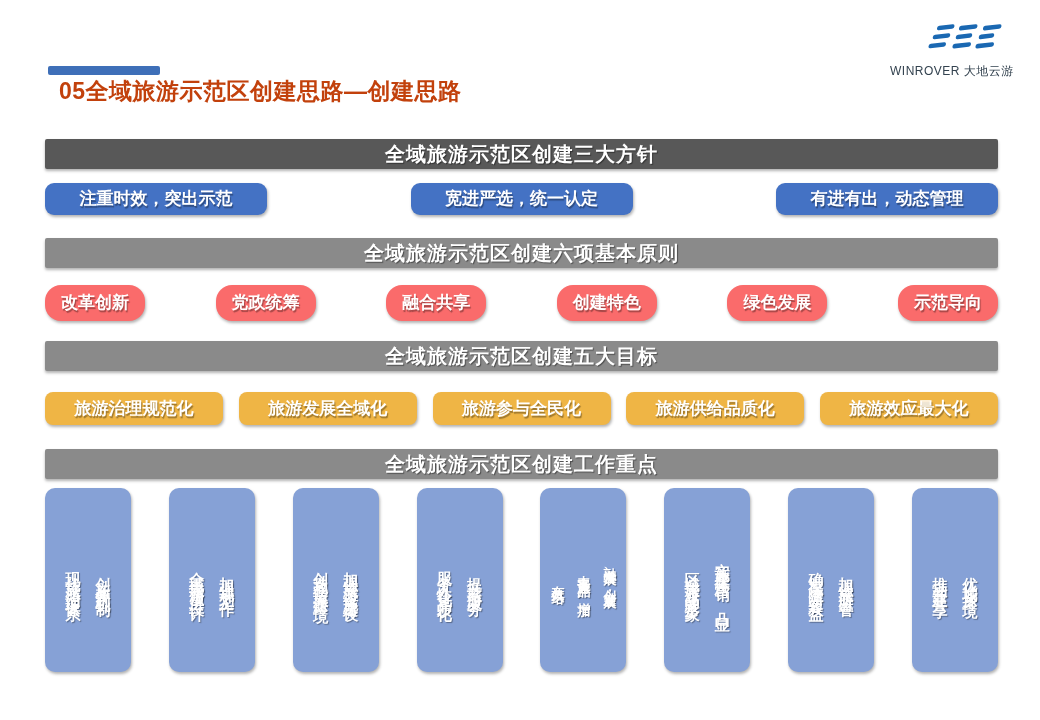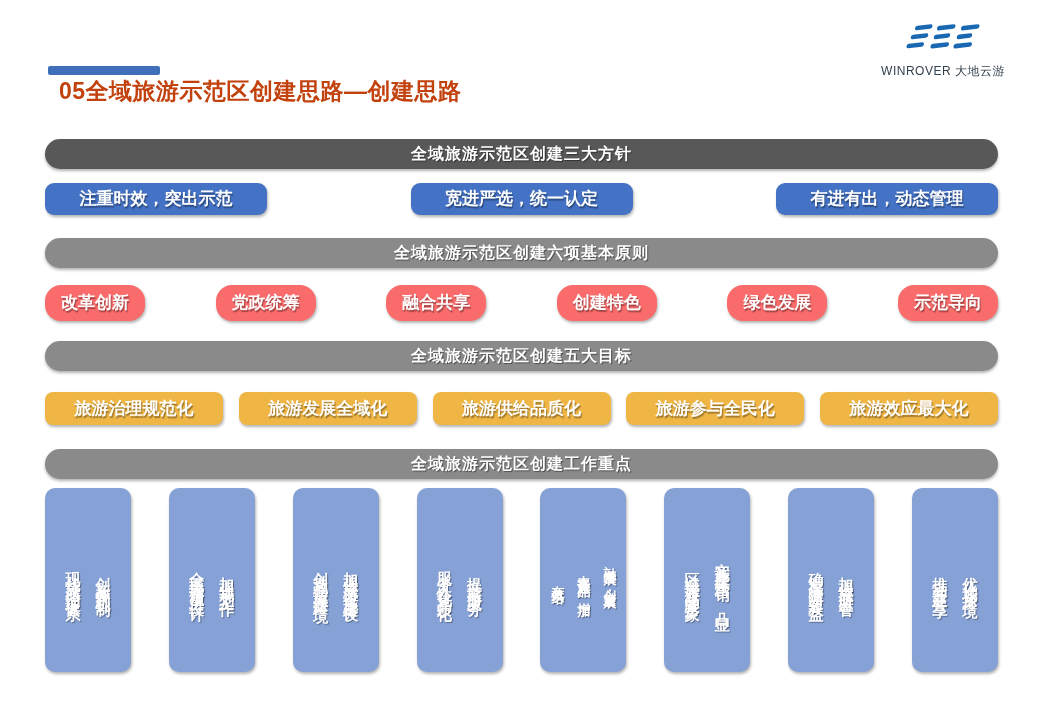--- a/index.html
+++ b/index.html
@@ -10,27 +10,27 @@
   }
   .accent-bar {
     position:absolute; left:48px; top:66px; width:112px; height:9px;
     background:var(--accent,#3E6FB8); border-radius:2px;
   }
   .title {
     position:absolute; left:59px; top:76px; margin:0;
     font-size:23px; font-weight:bold; color:#c2410c; letter-spacing:0.5px;
     white-space:nowrap;
   }
-  .logo { position:absolute; right:22px; top:20px; width:150px; text-align:center; }
+  .logo { position:absolute; right:0; top:20px; width:150px; text-align:left; }
   .logo svg { display:block; margin:0 auto; }
   .logo-text { margin-top:3px; font-size:12px; color:#33424f; letter-spacing:0.5px; white-space:nowrap; }
 
   .banner {
-    position:absolute; left:45px; width:953px; height:30px; border-radius:15px;
-    color:#fff; font-weight:bold; font-size:16px; text-align:center; line-height:30px;
+    position:absolute; left:45px; width:953px; height:30px; border-radius:2px;
+    color:#fff; font-weight:bold; font-size:20px; text-align:center; line-height:30px;
     letter-spacing:1px; text-shadow:1px 1px 1px rgba(0,0,0,0.45);
     box-shadow:0 2px 3px rgba(0,0,0,0.3);
   }
   .banner.b1 { top:139px; background:var(--banner-dark,#585858); }
   .banner.b2 { top:238px; background:var(--banner-gray,#8A8A8A); }
   .banner.b3 { top:341px; background:var(--banner-gray,#8A8A8A); }
   .banner.b4 { top:449px; background:var(--banner-gray,#8A8A8A); }
 
   .row { position:absolute; left:45px; width:953px; display:flex; justify-content:space-between; }
   .row-blue   { top:183px; }
@@ -106,22 +106,22 @@
     <div class="btn red">融合共享</div>
     <div class="btn red">创建特色</div>
     <div class="btn red">绿色发展</div>
     <div class="btn red">示范导向</div>
   </div>
 
   <div class="banner b3">全域旅游示范区创建五大目标</div>
   <div class="row row-yellow">
     <div class="btn yellow">旅游治理规范化</div>
     <div class="btn yellow">旅游发展全域化</div>
+    <div class="btn yellow">旅游参与全民化</div>
     <div class="btn yellow">旅游供给品质化</div>
-    <div class="btn yellow">旅游参与全民化</div>
     <div class="btn yellow">旅游效应最大化</div>
   </div>
 
   <div class="banner b4">全域旅游示范区创建工作重点</div>
   <div class="row row-vbox">
 
     <div class="vbox">
       <div class="vtext">
         <div class="vcol">创新体制机制</div>
         <div class="vcol">现代旅游治理体系</div>

